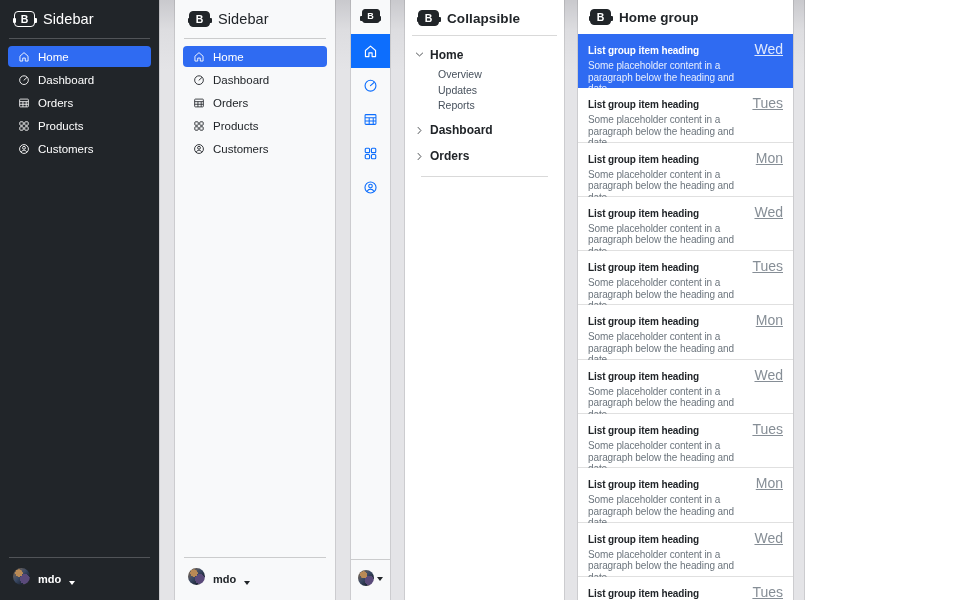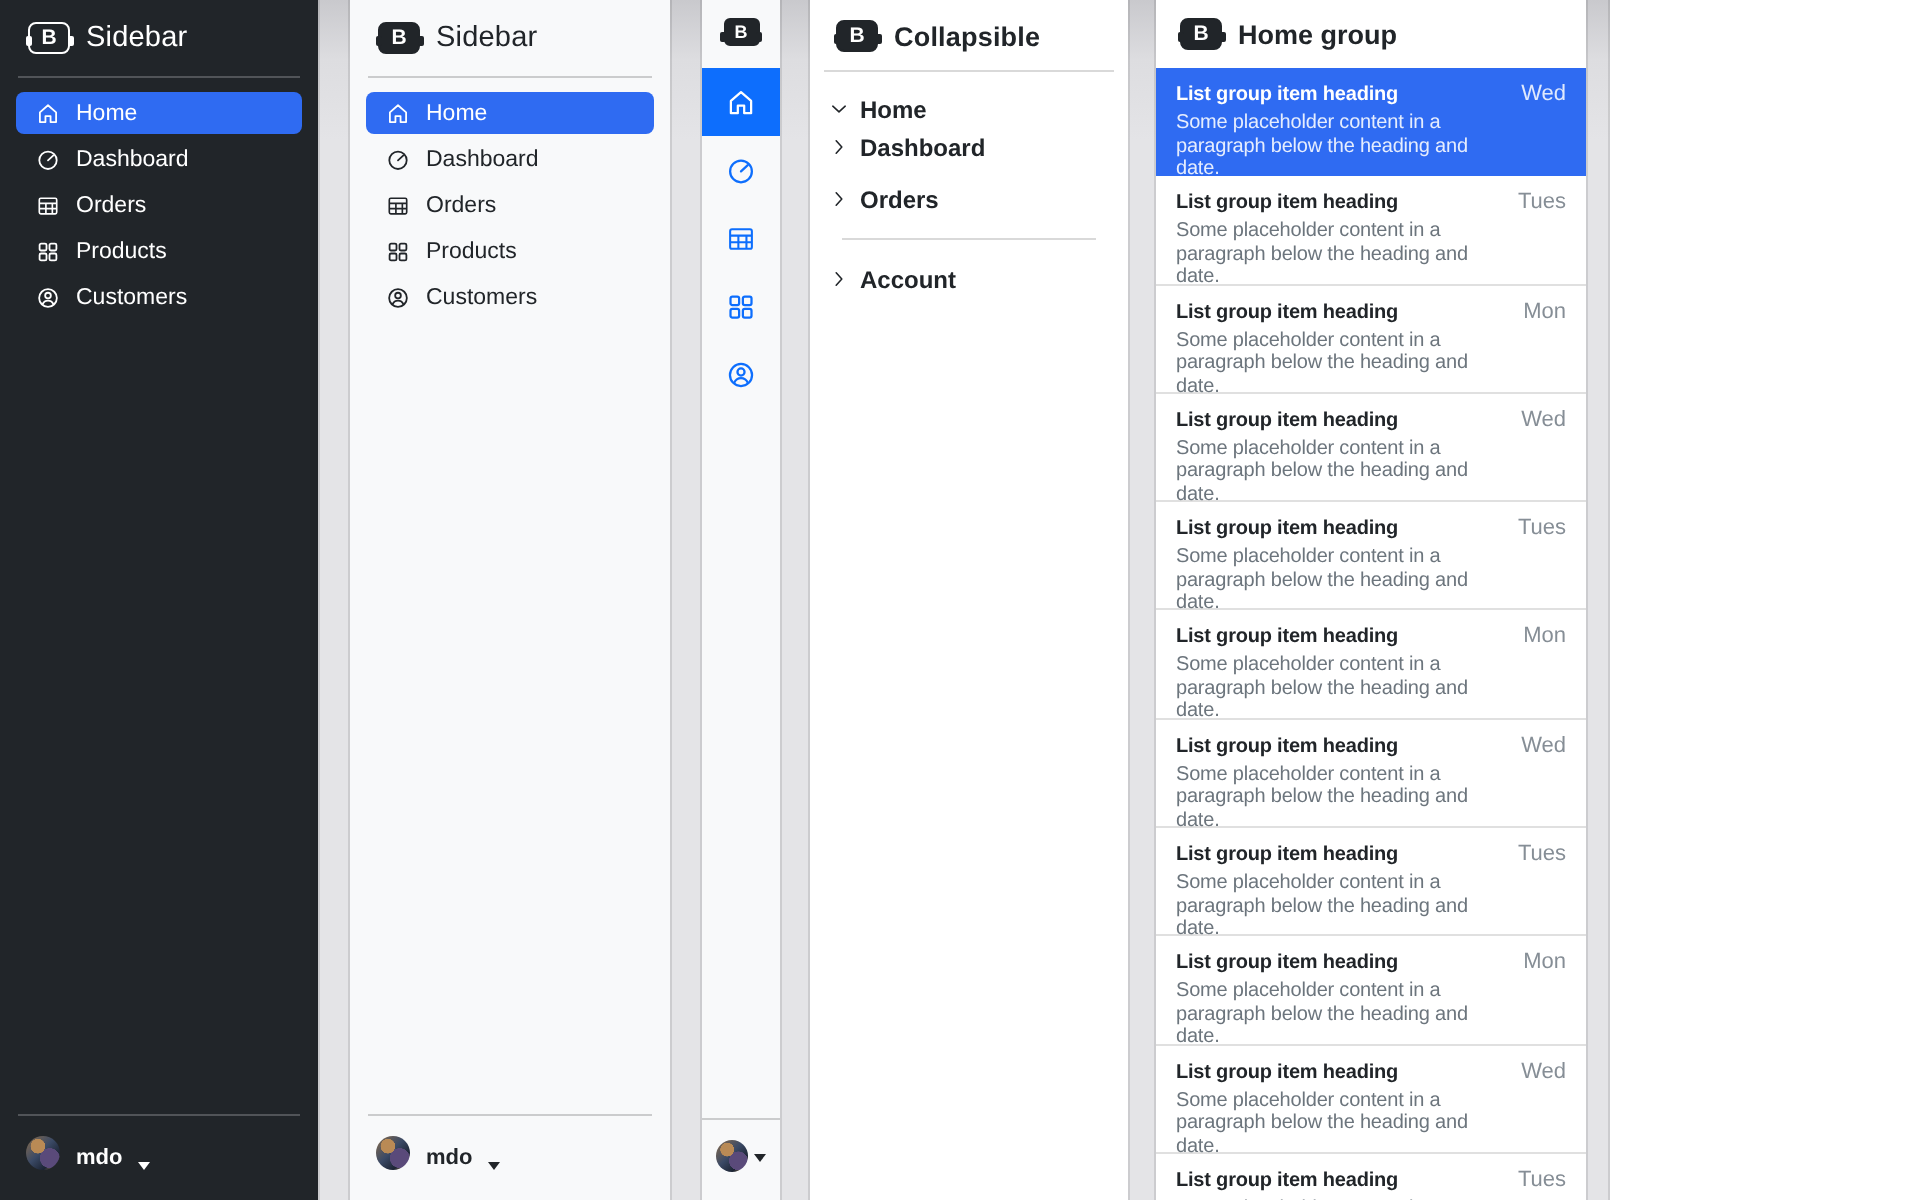--- a/index.html
+++ b/index.html
@@ -83,21 +83,21 @@
   hr.rule-c { border: none; border-top: 1px solid rgba(0,0,0,.15); margin: 10px 6px; }
 
   
   .sidebar-listgroup { width: 215px; background: #fff; }
   .lg-brand { display: flex; align-items: center; gap: 8px; padding: 9px 12px; font-size: 13.5px; font-weight: 700; cursor: pointer; }
   .lg-list { flex: 1; overflow: hidden; display: flex; flex-direction: column; }
   .lg-item { height: 54.3px; flex-shrink: 0; padding: 7px 10px; border-bottom: 1px solid rgba(0,0,0,.12); cursor: pointer; background: #fff; }
   .lg-item.active { background: #2f6bf2; border-bottom-color: #2f6bf2; }
   .lg-head { display: flex; justify-content: space-between; align-items: baseline; }
   .lg-heading { font-size: 10px; font-weight: 700; color: #212529; letter-spacing: -.1px; }
-  .lg-date { font-size: 11px; color: #868e96; }
+  .lg-date { font-size: 14px; color: #868e96; text-decoration: underline; }
   .lg-body { font-size: 10px; line-height: 11.5px; color: #6c757d; margin-top: 3px; max-width: 168px; letter-spacing: -.1px; }
   .lg-item.active .lg-heading { color: #fff; }
   .lg-item.active .lg-date { color: rgba(255,255,255,.85); }
   .lg-item.active .lg-body { color: rgba(255,255,255,.88); }
 
   .main-area { flex: 1; background: #fff; }
   svg { display: block; }
 </style>
 </head>
 <body>
@@ -315,46 +315,43 @@
   <hr class="rule" style="margin:0 7px;border-top-color:rgba(0,0,0,.15)">
   <div class="tree">
     <button class="tree-btn">
       <span class="chev">
           <svg viewBox="0 0 16 16" width="9" height="9">
             <use href="#i-chevron-down"></use>
           </svg>
         </span>
       <span>Home</span>
     </button>
+    <ul class="tree-sub">
+      <li>Overview</li>
+      <li>Updates</li>
+      <li>Reports</li>
+    </ul>
     <button class="tree-btn">
       <span class="chev">
           <svg viewBox="0 0 16 16" width="9" height="9">
             <use href="#i-chevron-right"></use>
           </svg>
         </span>
       <span>Dashboard</span>
     </button>
     <div class="tree-gap"></div>
     <button class="tree-btn">
       <span class="chev">
           <svg viewBox="0 0 16 16" width="9" height="9">
             <use href="#i-chevron-right"></use>
           </svg>
         </span>
       <span>Orders</span>
     </button>
     <hr class="rule-c">
-    <button class="tree-btn">
-      <span class="chev">
-          <svg viewBox="0 0 16 16" width="9" height="9">
-            <use href="#i-chevron-right"></use>
-          </svg>
-        </span>
-      <span>Account</span>
-    </button>
   </div>
 </div>
 
 <div class="divider w14"></div>
 
 <div class="panel sidebar-listgroup">
   <div class="lg-brand">
     <span class="blogo on-light">B</span>
     <span>Home group</span>
   </div>

